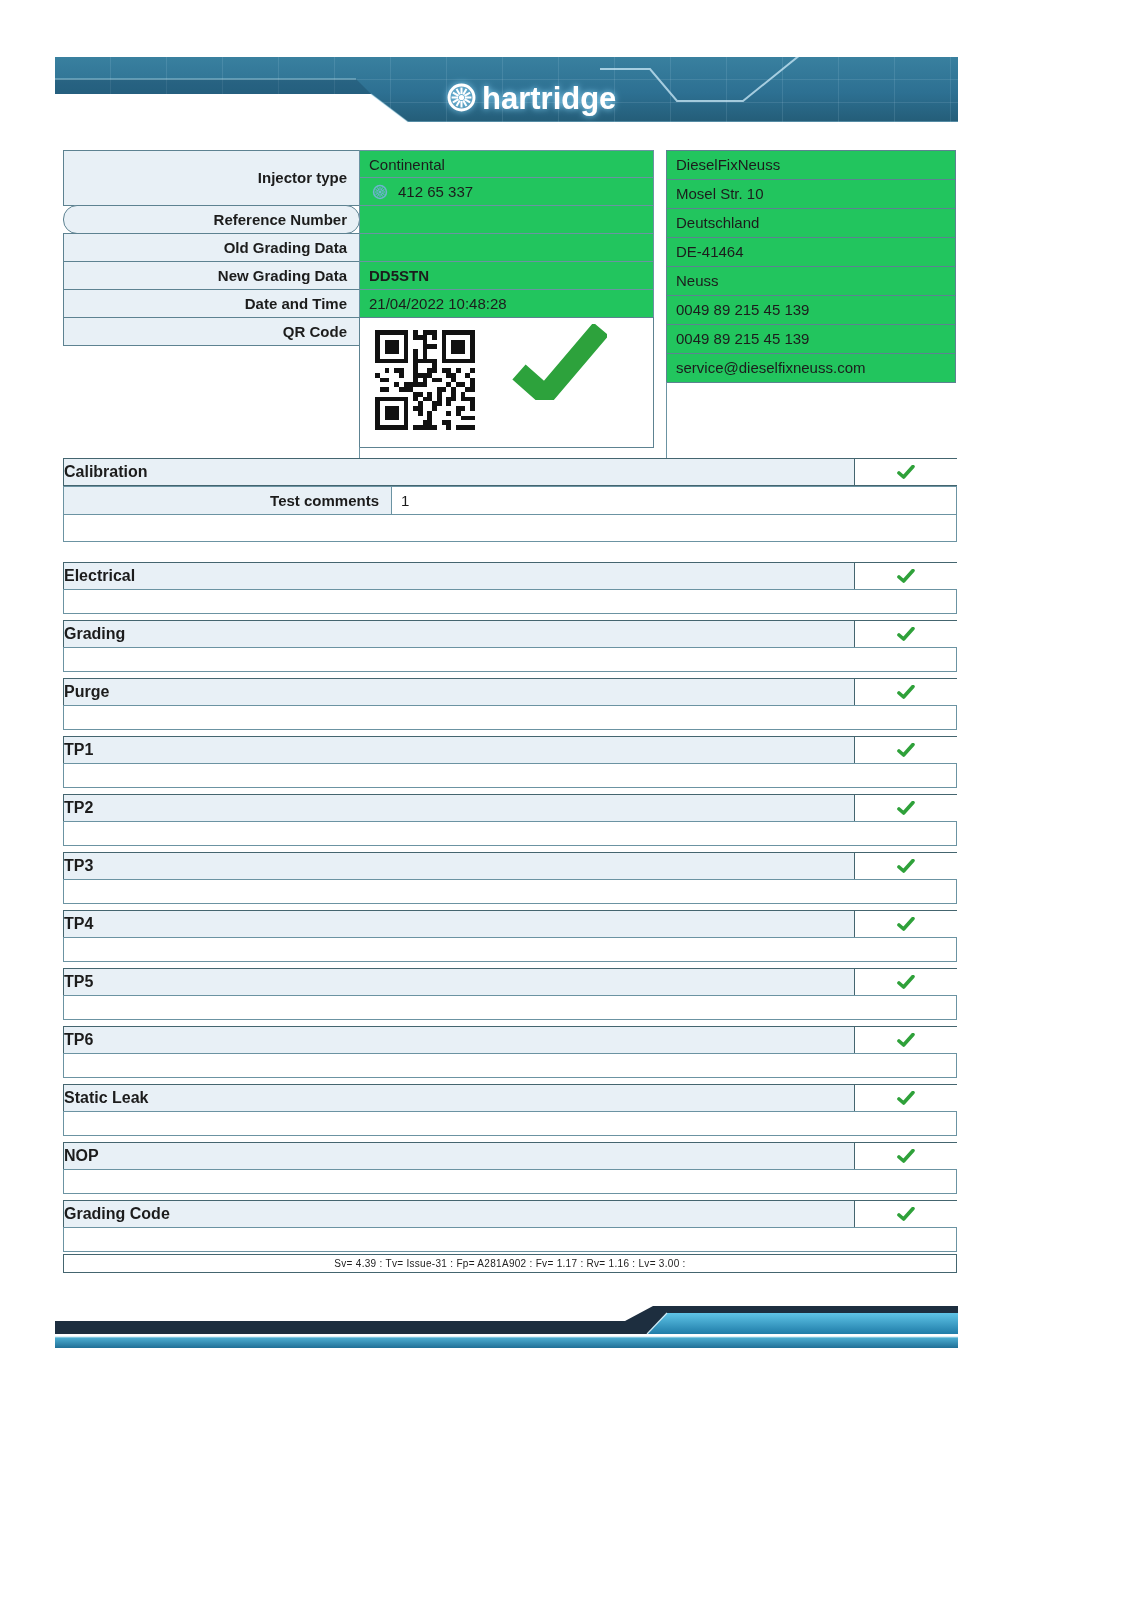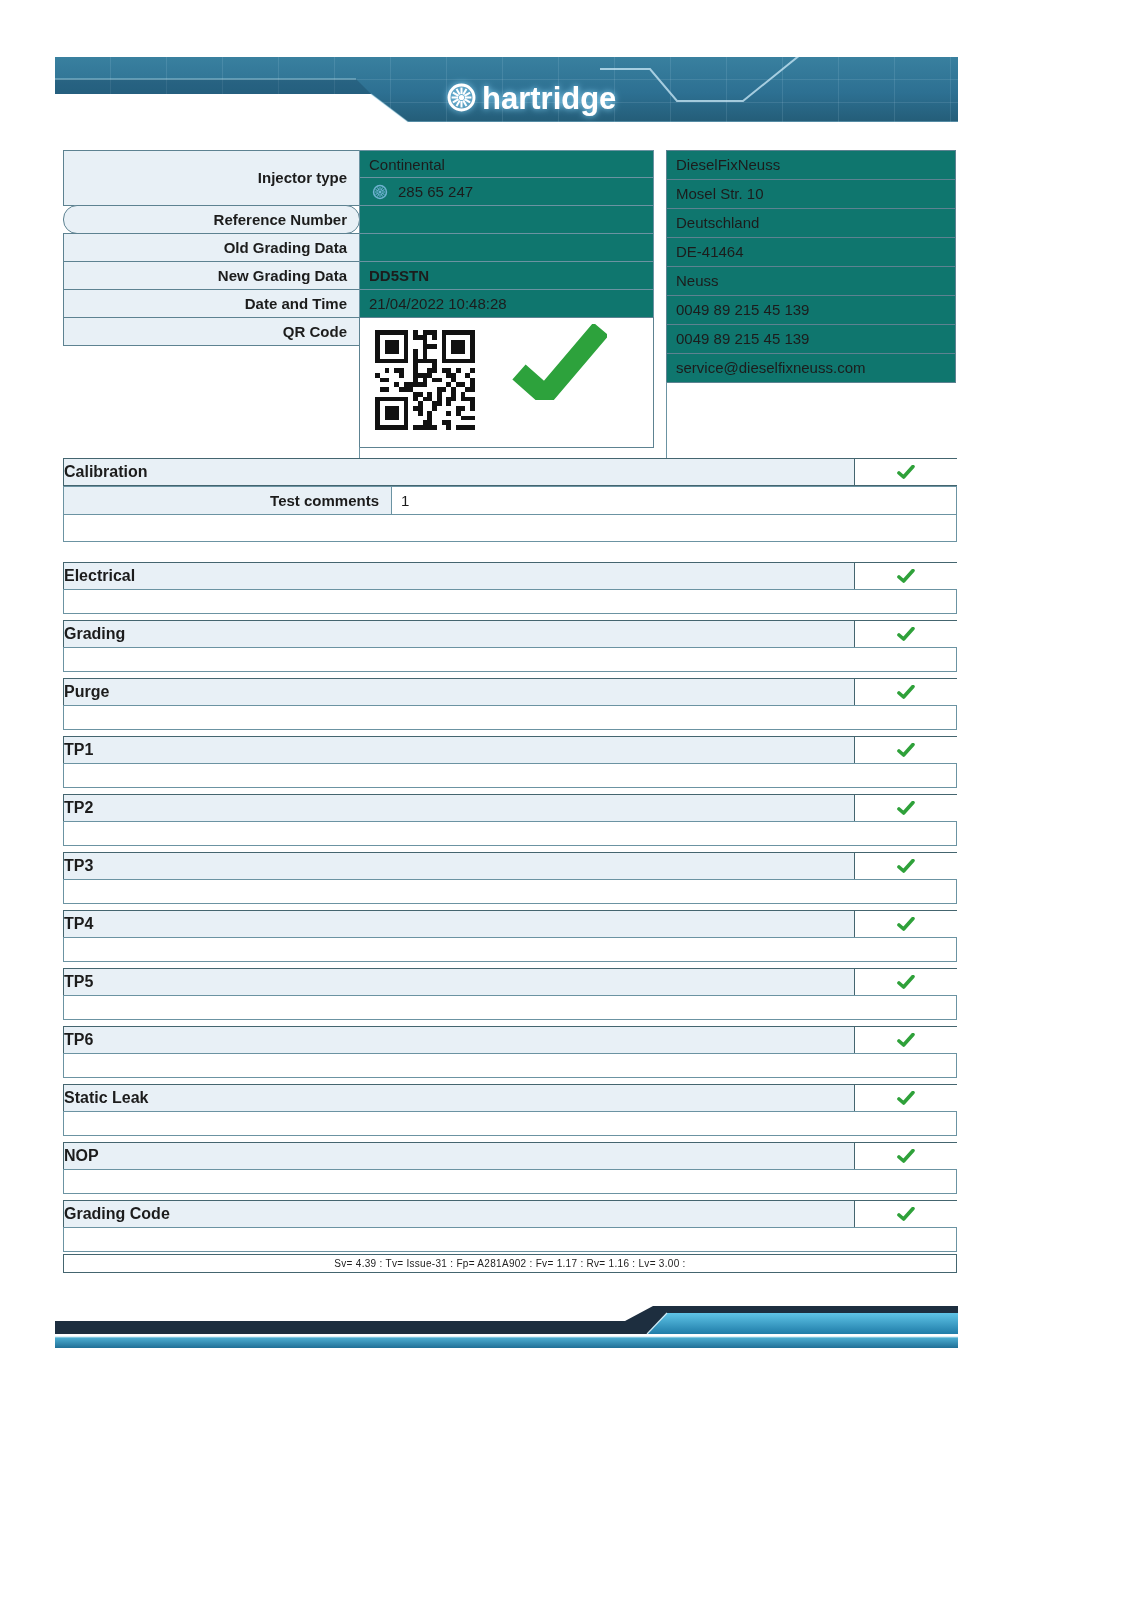--- a/index.html
+++ b/index.html
@@ -6,21 +6,21 @@
   body{font-family:"Liberation Sans",sans-serif;color:#1c1c1c;}
   .page{position:relative;width:1131px;height:1600px;background:#fff;overflow:hidden;}
 
   
   .banner{position:absolute;left:55px;top:57px;width:903px;height:70px;}
   .banner svg{display:block;width:100%;height:100%;}
   .bottom-banner{position:absolute;left:55px;top:1303px;width:903px;height:46px;}
   .bottom-banner svg{display:block;width:100%;height:100%;}
 
   
-  .cell{position:absolute;box-sizing:border-box;border:1px solid #6b93a2;background:#0f766e;
+  .cell{position:absolute;box-sizing:border-box;border:1px solid #6b93a2;background:#22c55e;
         font-size:15px;line-height:27px;white-space:nowrap;overflow:hidden;}
   .cell.lbl{background:#e8f0f6;font-weight:bold;text-align:right;padding-right:12px;
             border-color:#5d8291;}
   .cell.val{padding-left:9px;}
   .cell.tall-lbl{line-height:54px;}
   .stub{position:absolute;width:1px;background:#6b93a2;}
 
   .qr-cell{position:absolute;box-sizing:border-box;border:1px solid #5d8291;background:#fff;}
   .qr-box{position:absolute;left:15px;top:12px;width:100px;height:100px;}
   .qr-box svg{width:100%;height:100%;display:block;}
@@ -101,21 +101,21 @@
         <text x="427" y="52" font-family="Liberation Sans, sans-serif" font-weight="bold" font-size="31" fill="#ffffff">hartridge</text>
       </g>
     </svg>
   </div>
 
   <div>
     <div class="cell lbl tall-lbl" style="left:63px;top:150px;width:297px;height:56px;">Injector type</div>
     <div class="cell val" style="left:359px;top:150px;width:295px;height:28px;">Continental</div>
     <div class="cell val" style="left:359px;top:177px;width:295px;height:29px;"><span class="wheel-inline"><svg viewBox="0 0 36 36">
             <use href="#wheel-sym"></use>
-          </svg></span><span>285 65 247</span></div>
+          </svg></span><span>412 65 337</span></div>
 
     <div class="cell lbl" style="left:63px;top:205px;width:297px;height:29px;border-radius:14px;">Reference Number</div>
     <div class="cell val" style="left:359px;top:205px;width:295px;height:29px;"></div>
 
     <div class="cell lbl" style="left:63px;top:233px;width:297px;height:29px;">Old Grading Data</div>
     <div class="cell val" style="left:359px;top:233px;width:295px;height:29px;"></div>
 
     <div class="cell lbl" style="left:63px;top:261px;width:297px;height:29px;">New Grading Data</div>
     <div class="cell val" style="left:359px;top:261px;width:295px;height:29px;font-weight:bold;">DD5STN</div>
 

